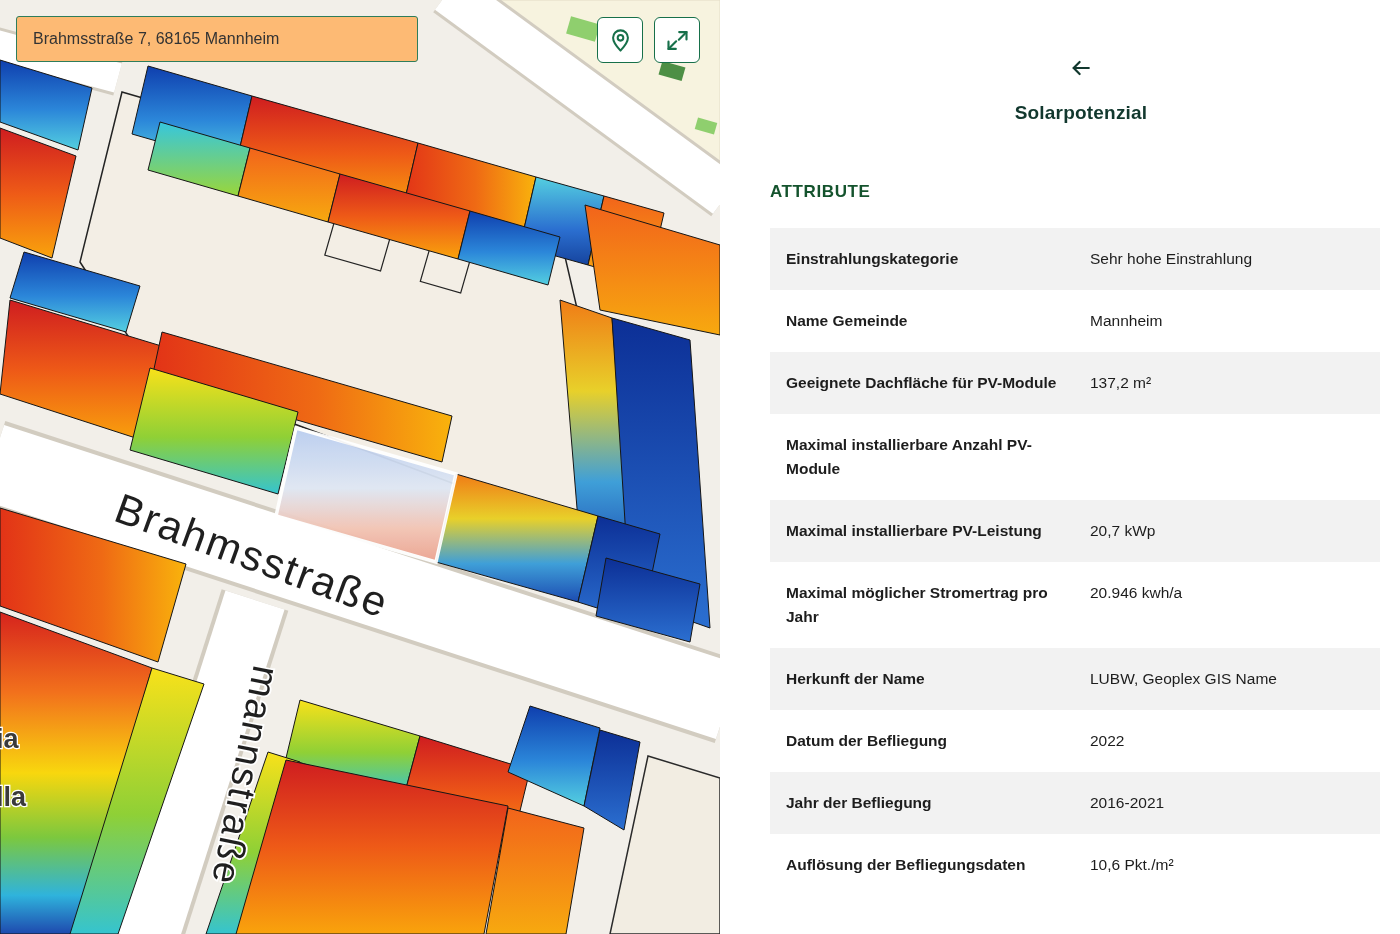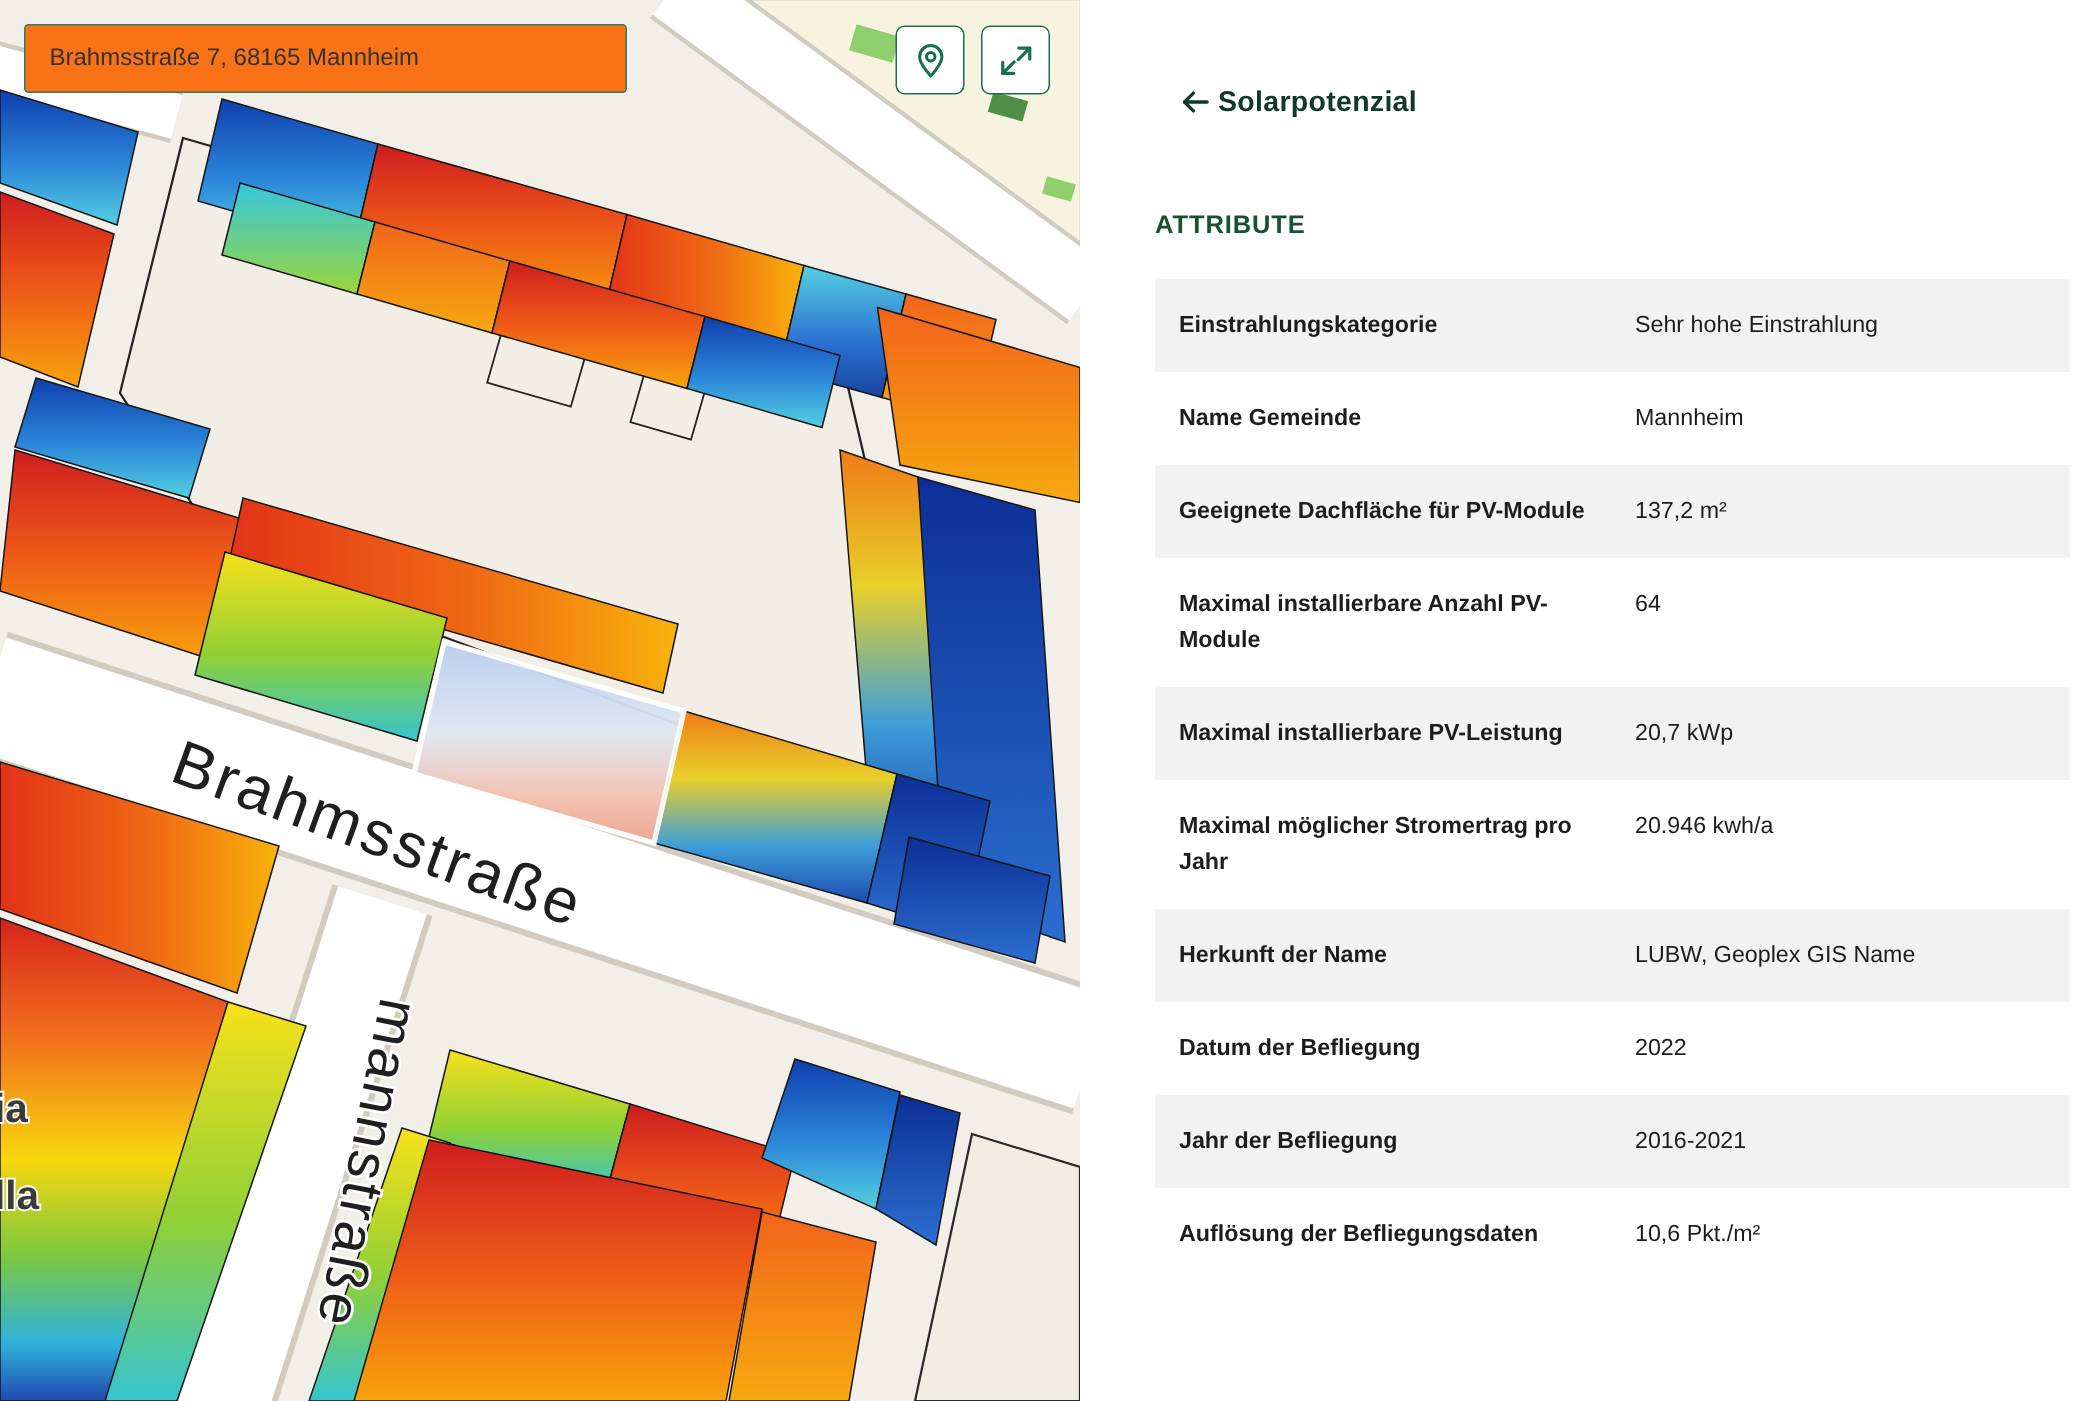--- a/index.html
+++ b/index.html
@@ -5,38 +5,38 @@
   * { margin:0; padding:0; box-sizing:border-box; }
   html,body { width:1400px; height:934px; overflow:hidden; background:#ffffff;
               font-family:"Liberation Sans", sans-serif; }
   .app { position:relative; width:1400px; height:934px; display:flex; }
 
   
   .map { position:relative; width:720px; height:934px; overflow:hidden; background:#f2efe9; flex:0 0 720px; }
   .map svg.basemap { position:absolute; left:0; top:0; }
 
   .searchbox { position:absolute; left:16px; top:16px; width:402px; height:46px;
-               background:#f97316; border:1.5px solid #2e7d5b; border-radius:3px;text-decoration:underline; }
+               background:#fdba74; border:1.5px solid #2e7d5b; border-radius:3px;text-decoration:underline; }
   .searchbox input { width:100%; height:100%; border:none; outline:none; background:transparent;
                      padding:0 16px; font-size:16px; color:#333333;
                      font-family:"Liberation Sans", sans-serif; }
 
   .map-controls { position:absolute; top:17px; right:20px; display:flex; gap:11px; }
   .map-btn { width:46px; height:46px; background:#ffffff; border:1.5px solid #17704a;
              border-radius:6px; display:flex; align-items:center; justify-content:center; cursor:pointer; }
   .map-btn svg { width:27px; height:27px; }
 
   .street-label { font-family:"Liberation Sans", sans-serif; fill:#1f1f1f;
                   paint-order:stroke; stroke:#ffffff; stroke-width:3.5px; letter-spacing:2px; }
   .poi-label { font-family:"Liberation Sans", sans-serif; fill:#3a3a3a;
                paint-order:stroke; stroke:#ffffff; stroke-width:2.5px; font-weight:bold; }
 
   
   .panel { width:680px; height:934px; background:#ffffff; padding:56px 20px 0 50px; overflow:hidden; }
-  .panel-header { display:flex; align-items:center; padding-left:12px; }
+  .panel-header { display:flex; align-items:center; gap:20px; padding-left:12px;flex-direction:column; }
   .back-btn { background:none; border:none; cursor:pointer; width:30px; height:26px; padding:0; }
   .back-btn svg { width:26px; height:22px; }
   .panel-title { font-size:19px; font-weight:bold; color:#12382e; letter-spacing:0.2px; }
 
   .section-heading { margin-top:58px; font-size:17px; font-weight:bold; color:#14532d; letter-spacing:0.6px; }
 
   .attr-table { margin-top:26px; width:610px; }
   .attr-row { display:flex; align-items:flex-start; padding:19px 16px; }
   .attr-row:nth-child(odd) { background:#f2f2f2; }
   .attr-row:nth-child(even) { background:#ffffff; }
@@ -226,21 +226,20 @@
       <div class="attr-row">
         <div class="attr-label">Name Gemeinde</div>
         <div class="attr-value">Mannheim</div>
       </div>
       <div class="attr-row">
         <div class="attr-label">Geeignete Dachfläche für PV-Module</div>
         <div class="attr-value">137,2 m²</div>
       </div>
       <div class="attr-row">
         <div class="attr-label">Maximal installierbare Anzahl PV-Module</div>
-        <div class="attr-value">64</div>
       </div>
       <div class="attr-row">
         <div class="attr-label">Maximal installierbare PV-Leistung</div>
         <div class="attr-value">20,7 kWp</div>
       </div>
       <div class="attr-row">
         <div class="attr-label">Maximal möglicher Stromertrag pro Jahr</div>
         <div class="attr-value">20.946 kwh/a</div>
       </div>
       <div class="attr-row">

